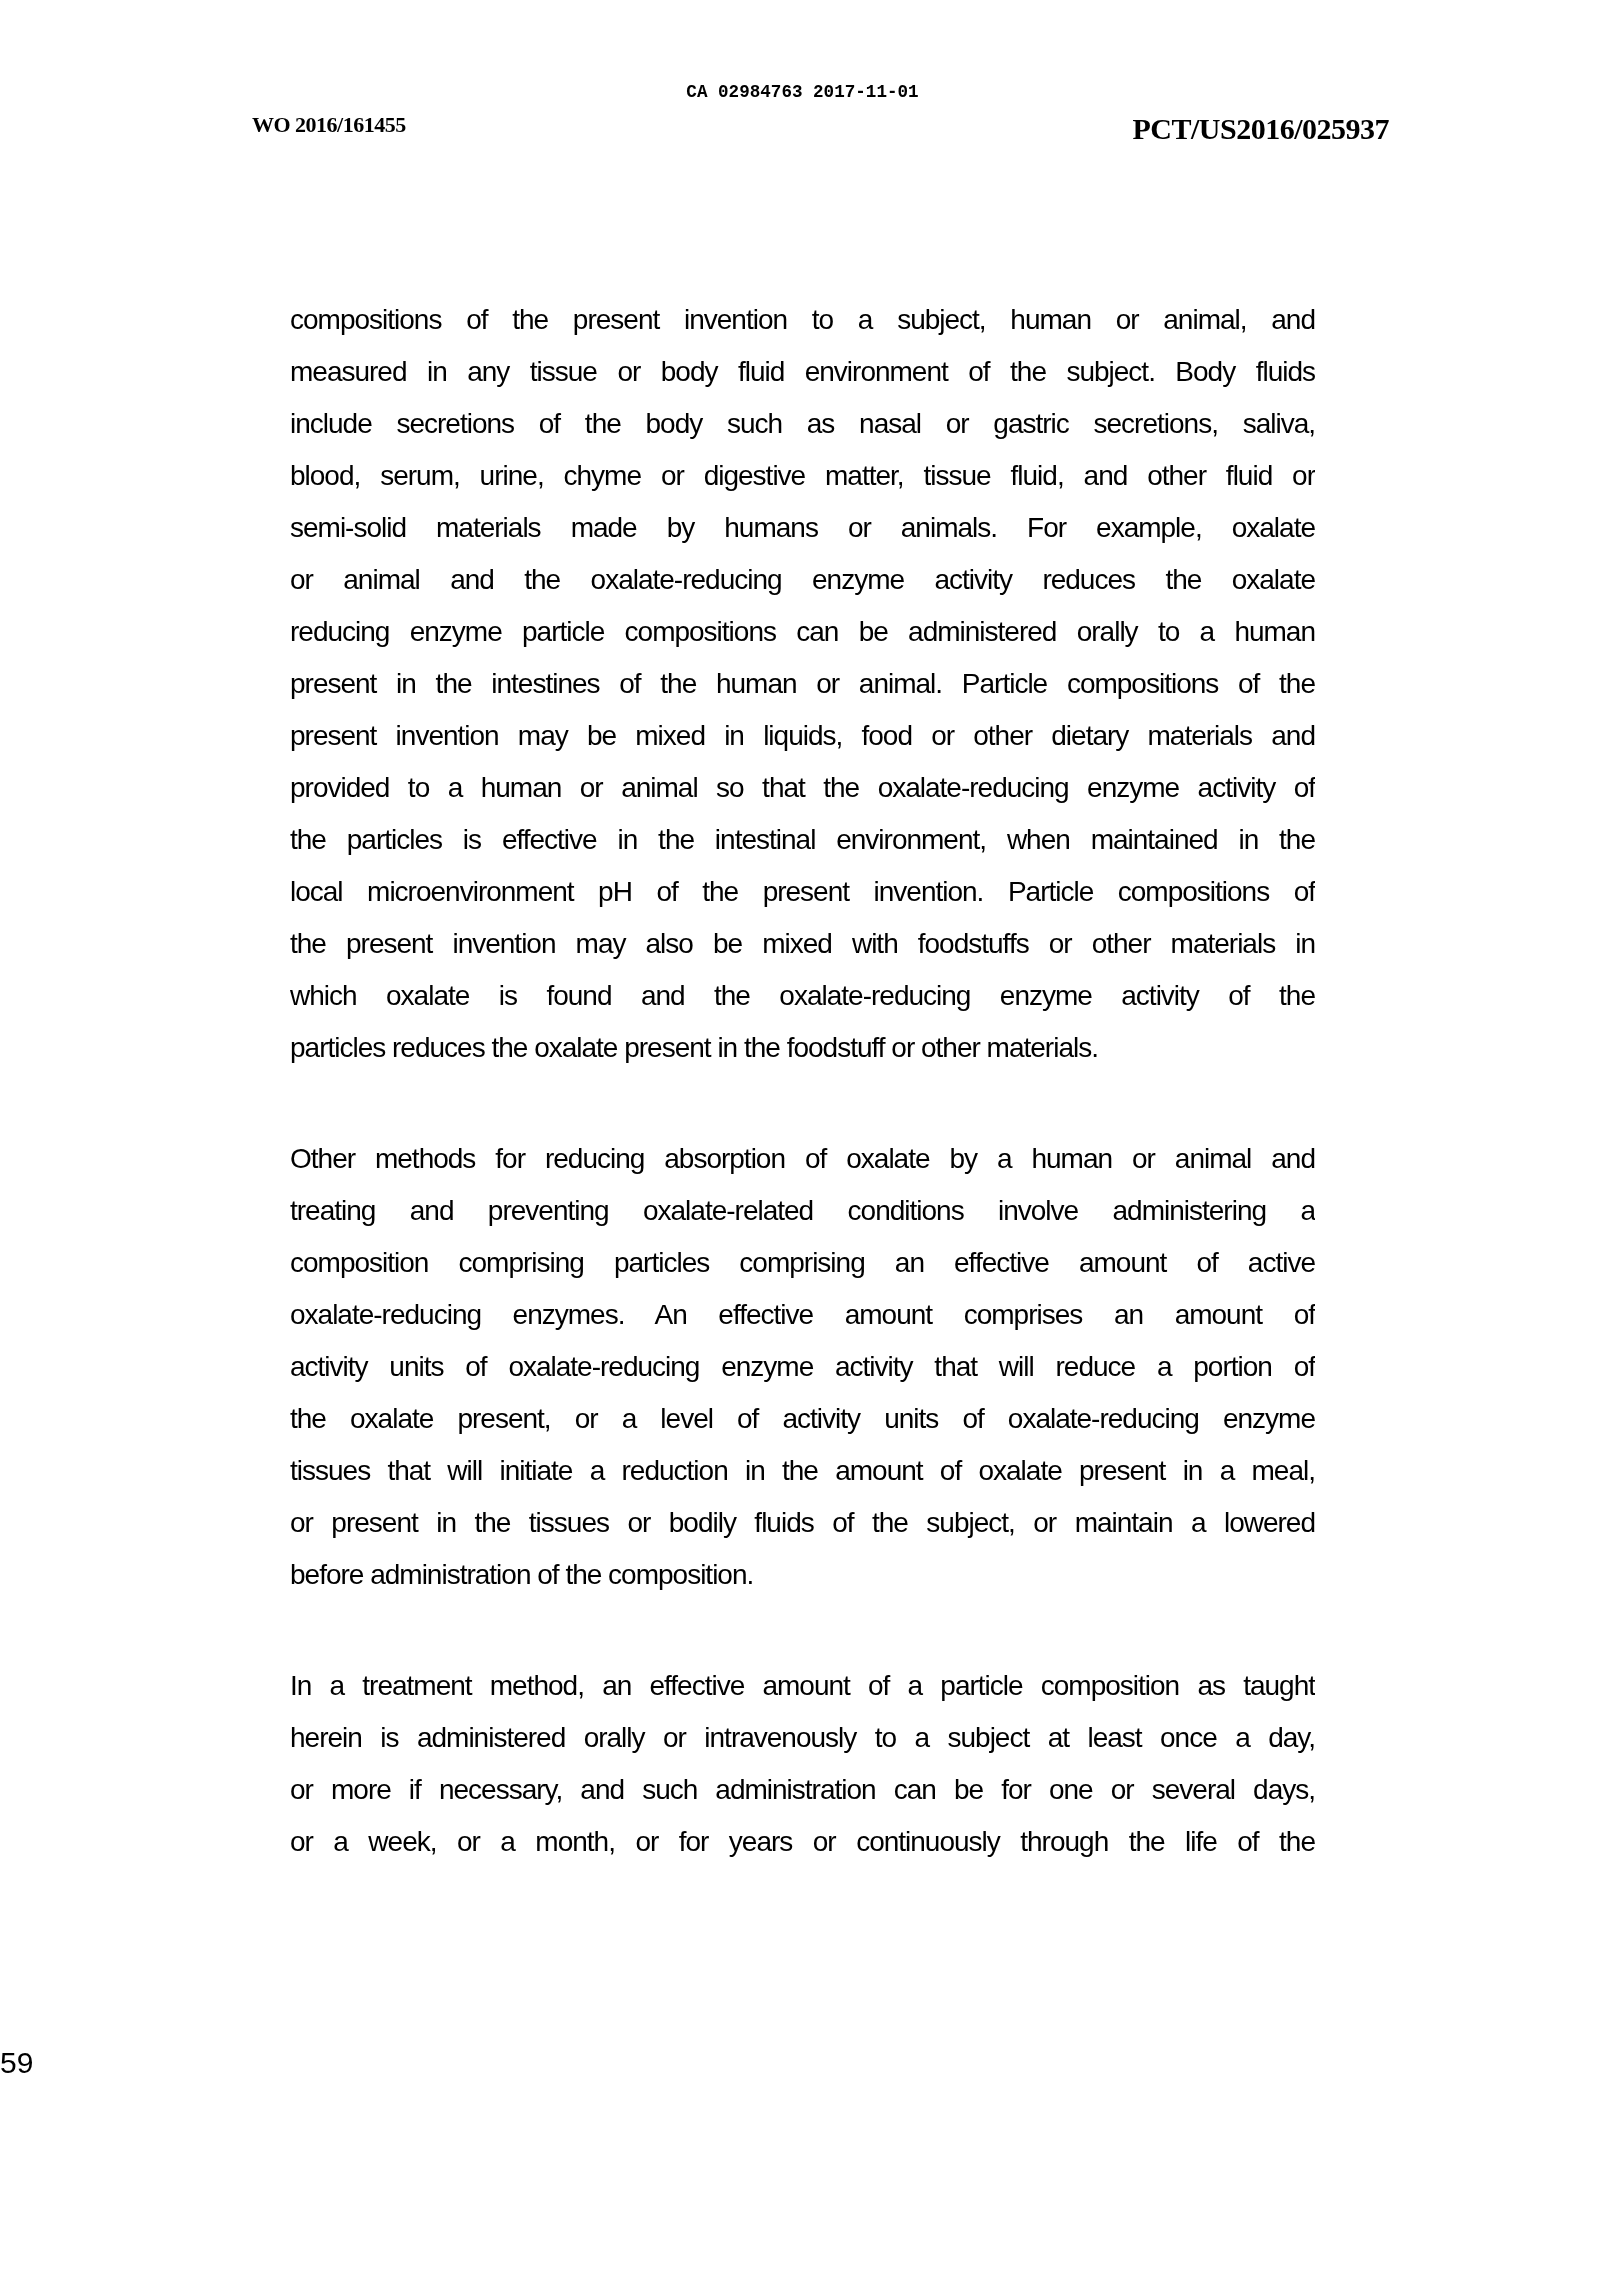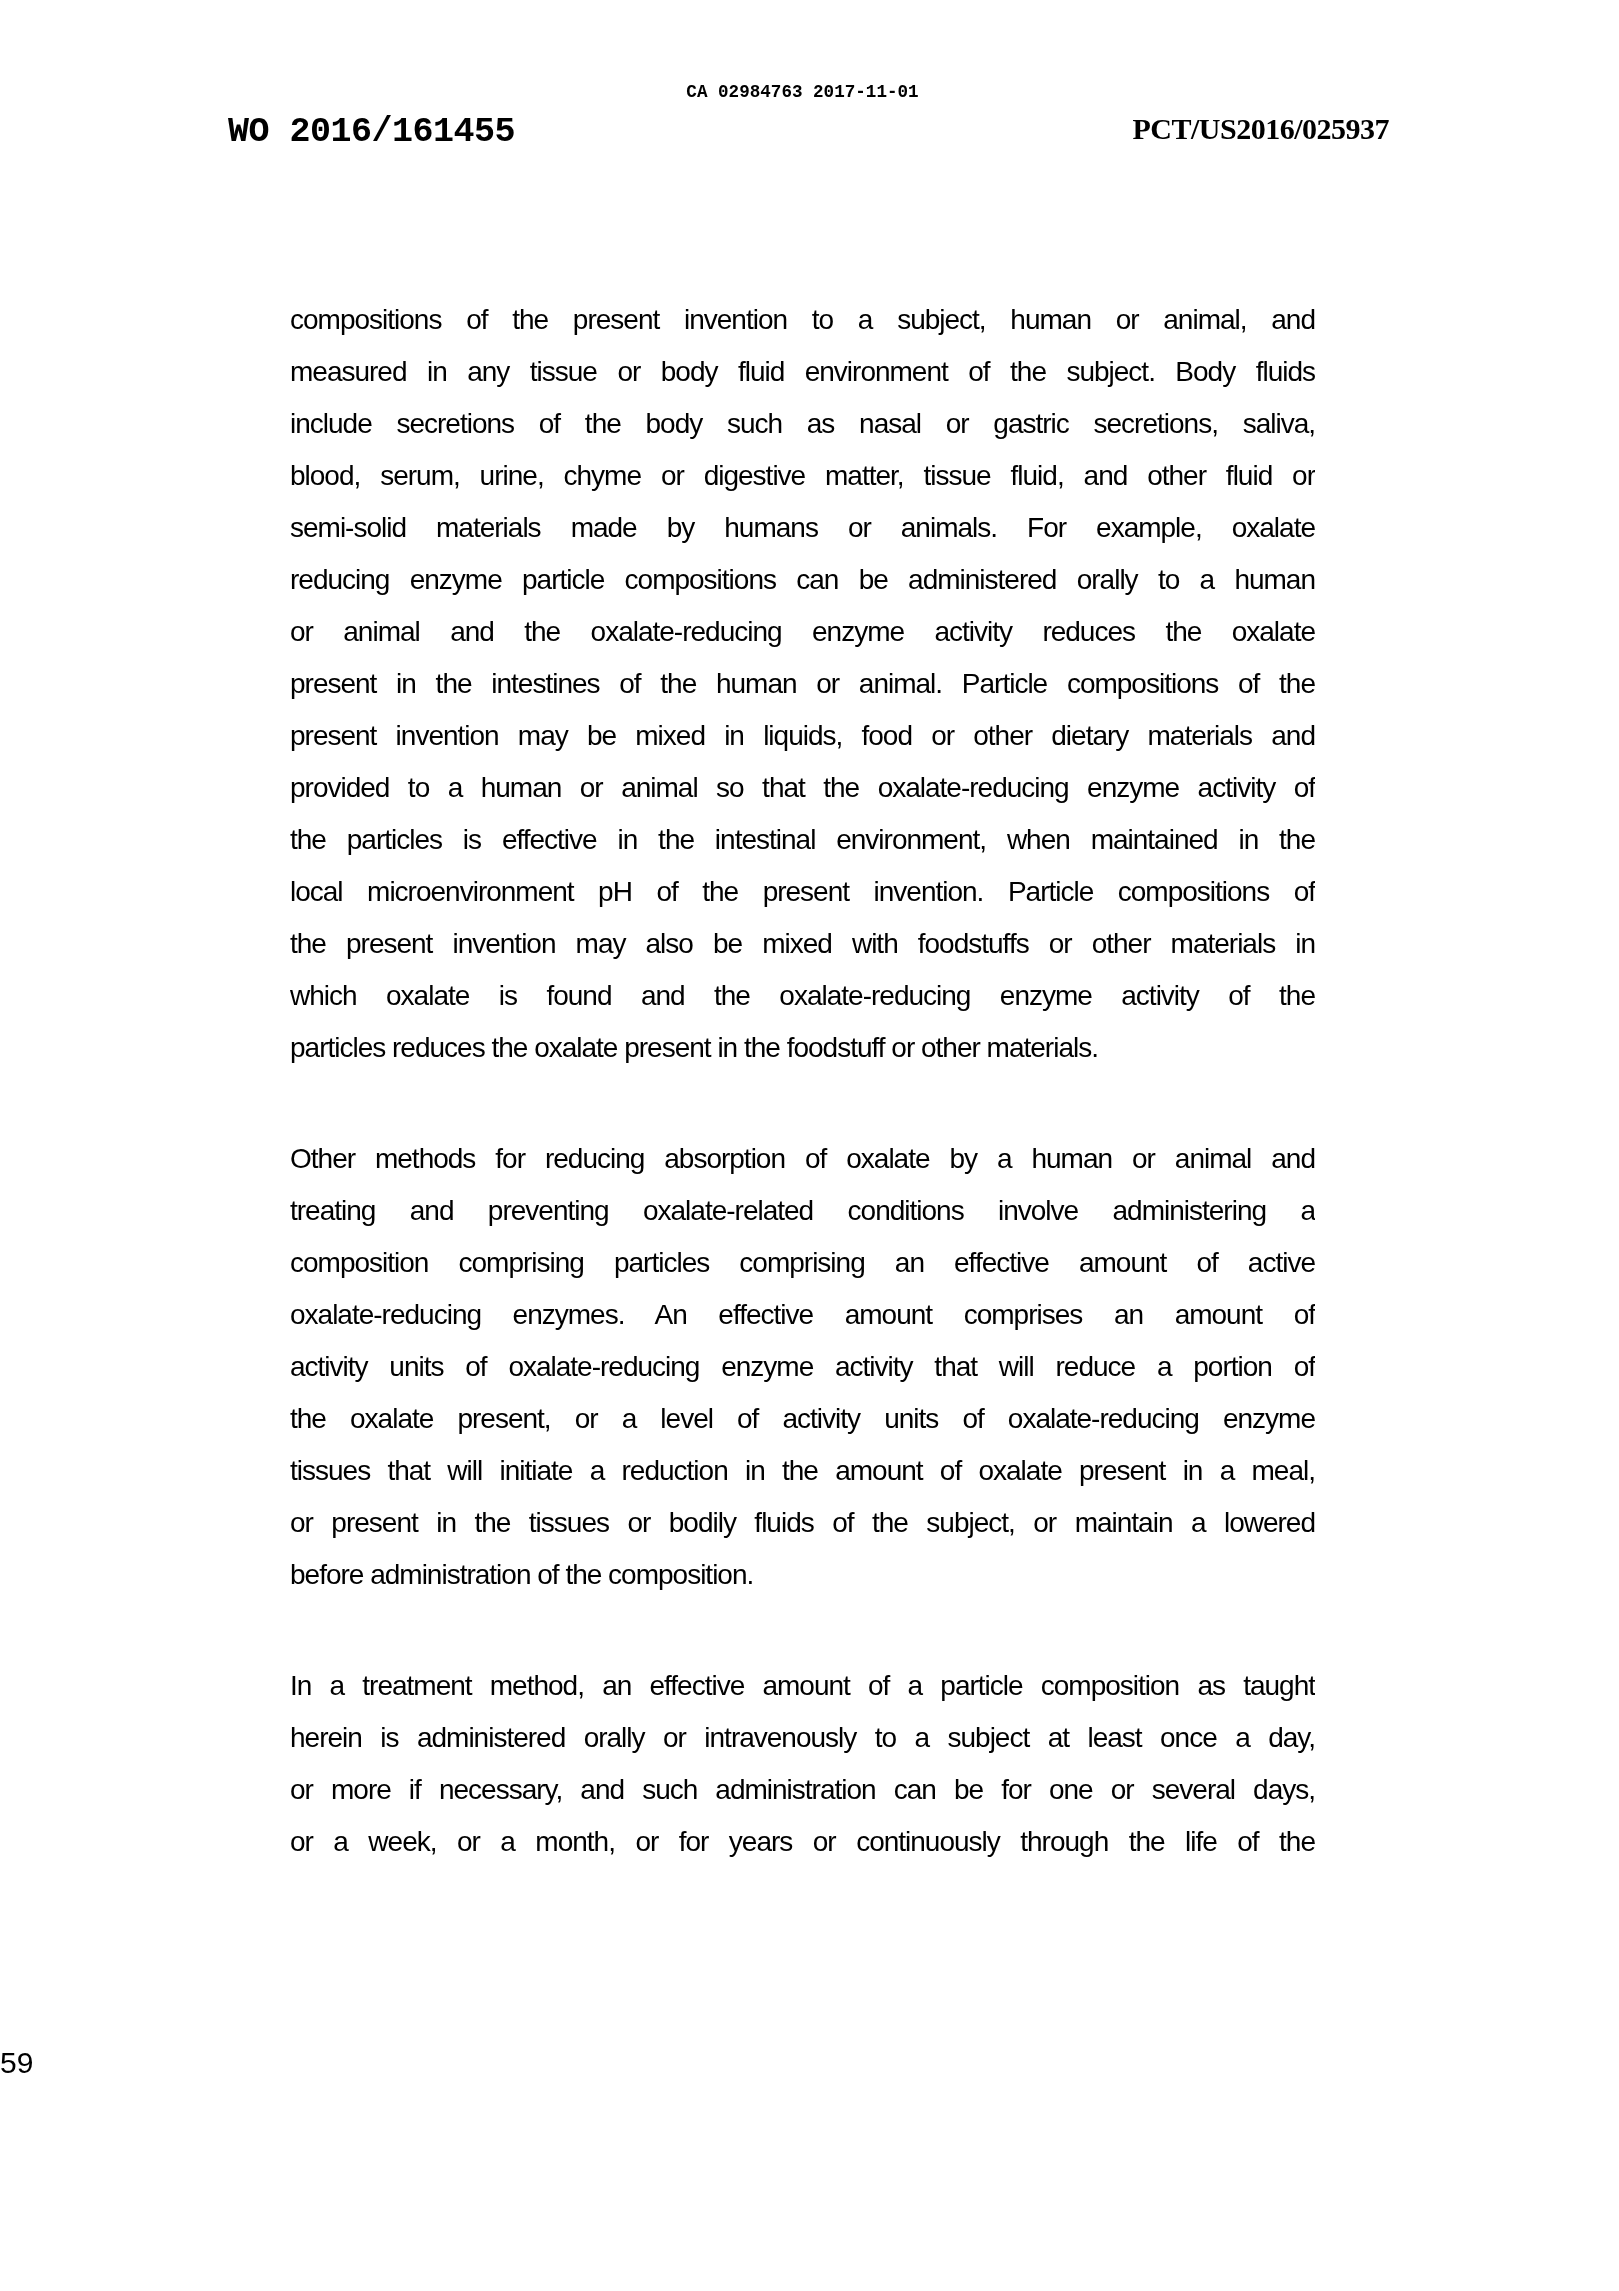--- a/index.html
+++ b/index.html
@@ -21,24 +21,24 @@
     text-align: center;
     font-family: "Liberation Mono", monospace;
     font-weight: bold;
     font-size: 17.6px;
     letter-spacing: 0px;
     color: #000;
   }
   .pubnum {
     position: absolute;
     top: 112px;
-    left: 228px;
-    font-family: Liberation Mono, monospace;
+    left: 252px;
+    font-family: Liberation Serif, serif;
     font-weight: bold;
-    font-size: 35px;
+    font-size: 22px;
     letter-spacing: -0.5px;
   }
   .pctnum {
     position: absolute;
     top: 112px;
     right: 245px;
     font-family: "Liberation Serif", serif;
     font-weight: bold;
     font-size: 30px;
     letter-spacing: -0.5px;
@@ -81,22 +81,22 @@
   <div class="stamp">CA 02984763 2017-11-01</div>
   <div class="pubnum">WO 2016/161455</div>
   <div class="pctnum">PCT/US2016/025937</div>
   <div class="textblock" id="text-block">
       <div class="para">
         <div class="line just">compositions of the present invention to a subject, human or animal, and</div>
         <div class="line just">measured in any tissue or body fluid environment of the subject.  Body fluids</div>
         <div class="line just">include secretions of the body such as nasal or gastric secretions, saliva,</div>
         <div class="line just">blood, serum, urine, chyme or digestive matter, tissue fluid, and other fluid or</div>
         <div class="line just">semi-solid materials made by humans or animals.  For example, oxalate</div>
+        <div class="line just">or animal and the oxalate-reducing enzyme activity reduces the oxalate</div>
         <div class="line just">reducing enzyme particle compositions can be administered orally to a human</div>
-        <div class="line just">or animal and the oxalate-reducing enzyme activity reduces the oxalate</div>
         <div class="line just">present in the intestines of the human or animal.  Particle compositions of the</div>
         <div class="line just">present invention may be mixed in liquids, food or other dietary materials and</div>
         <div class="line just">provided to a human or animal so that the oxalate-reducing enzyme activity of</div>
         <div class="line just">the particles is effective in the intestinal environment, when maintained in the</div>
         <div class="line just">local microenvironment pH of the present invention.  Particle compositions of</div>
         <div class="line just">the present invention may also be mixed with foodstuffs or other materials in</div>
         <div class="line just">which oxalate is found and the oxalate-reducing enzyme activity of the</div>
         <div class="line nojust">particles reduces the oxalate present in the foodstuff or other materials.</div>
       </div>
       <div class="para">

